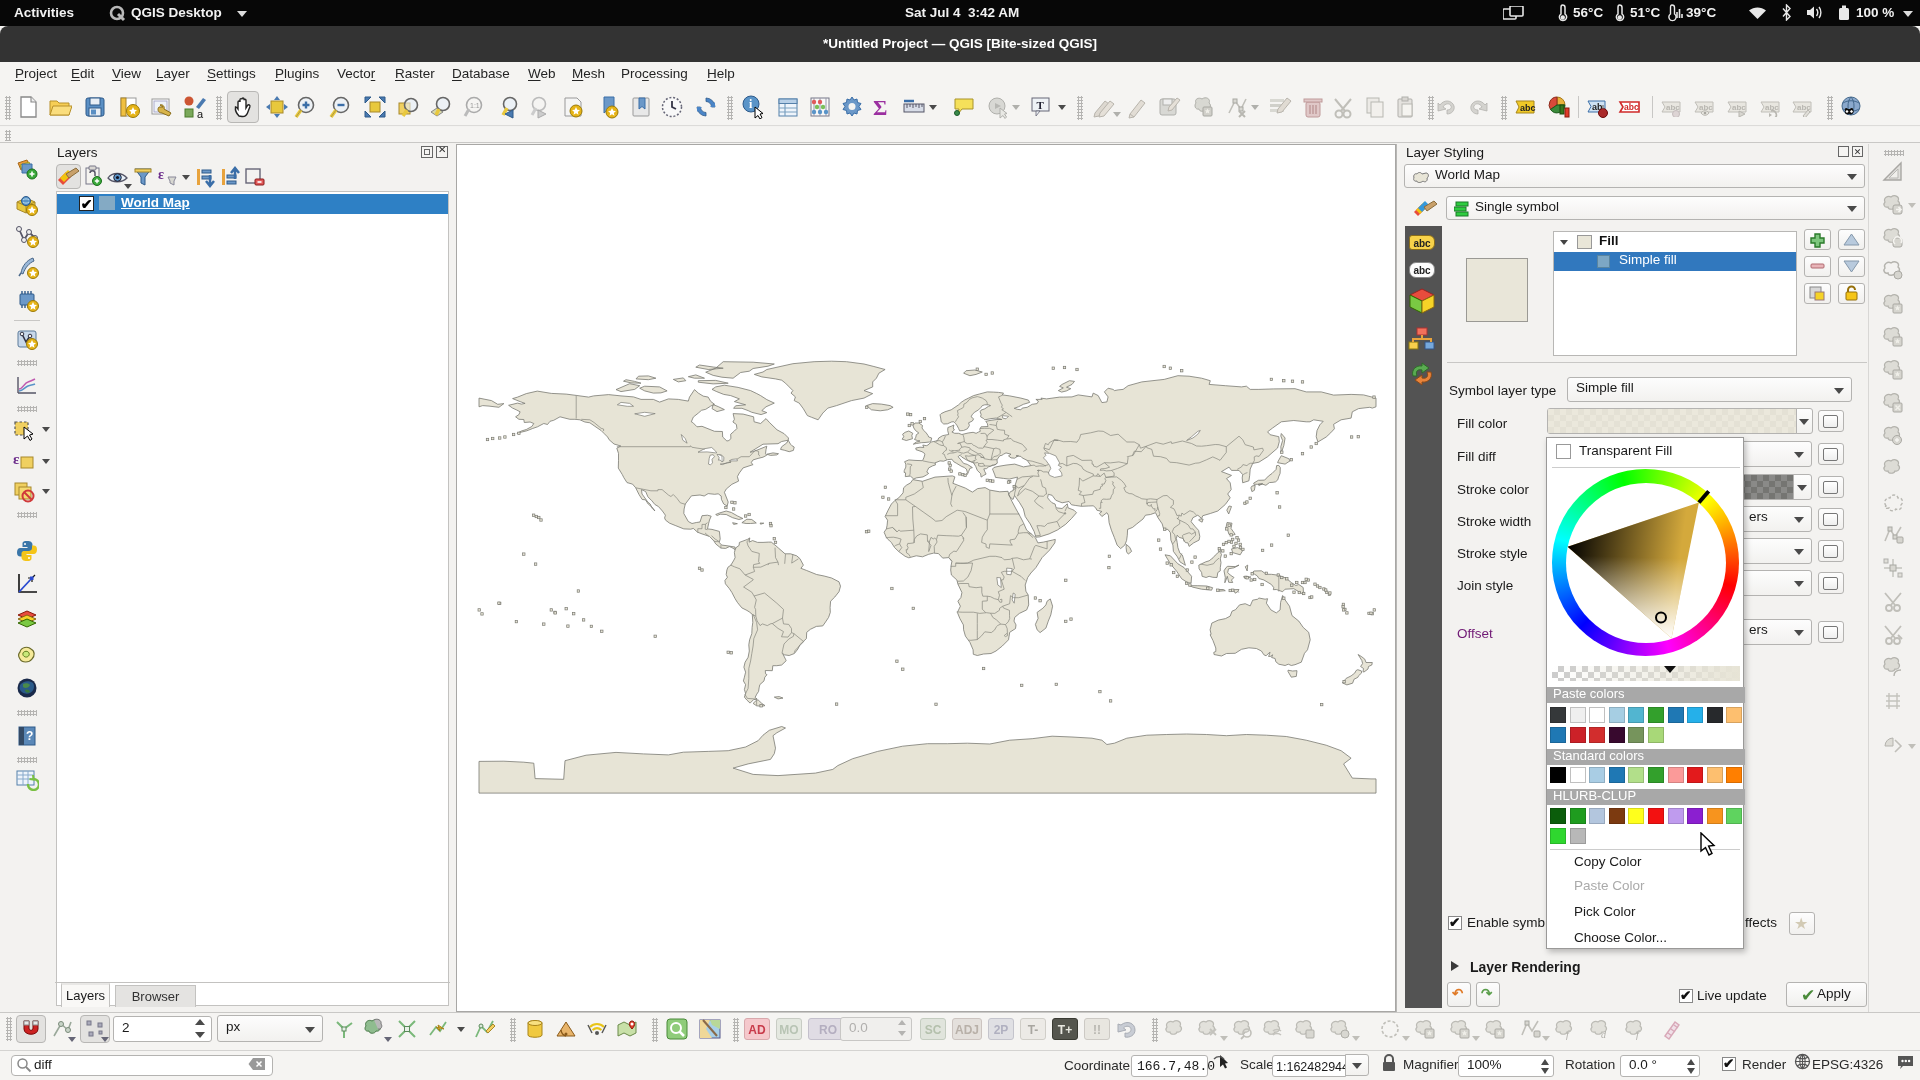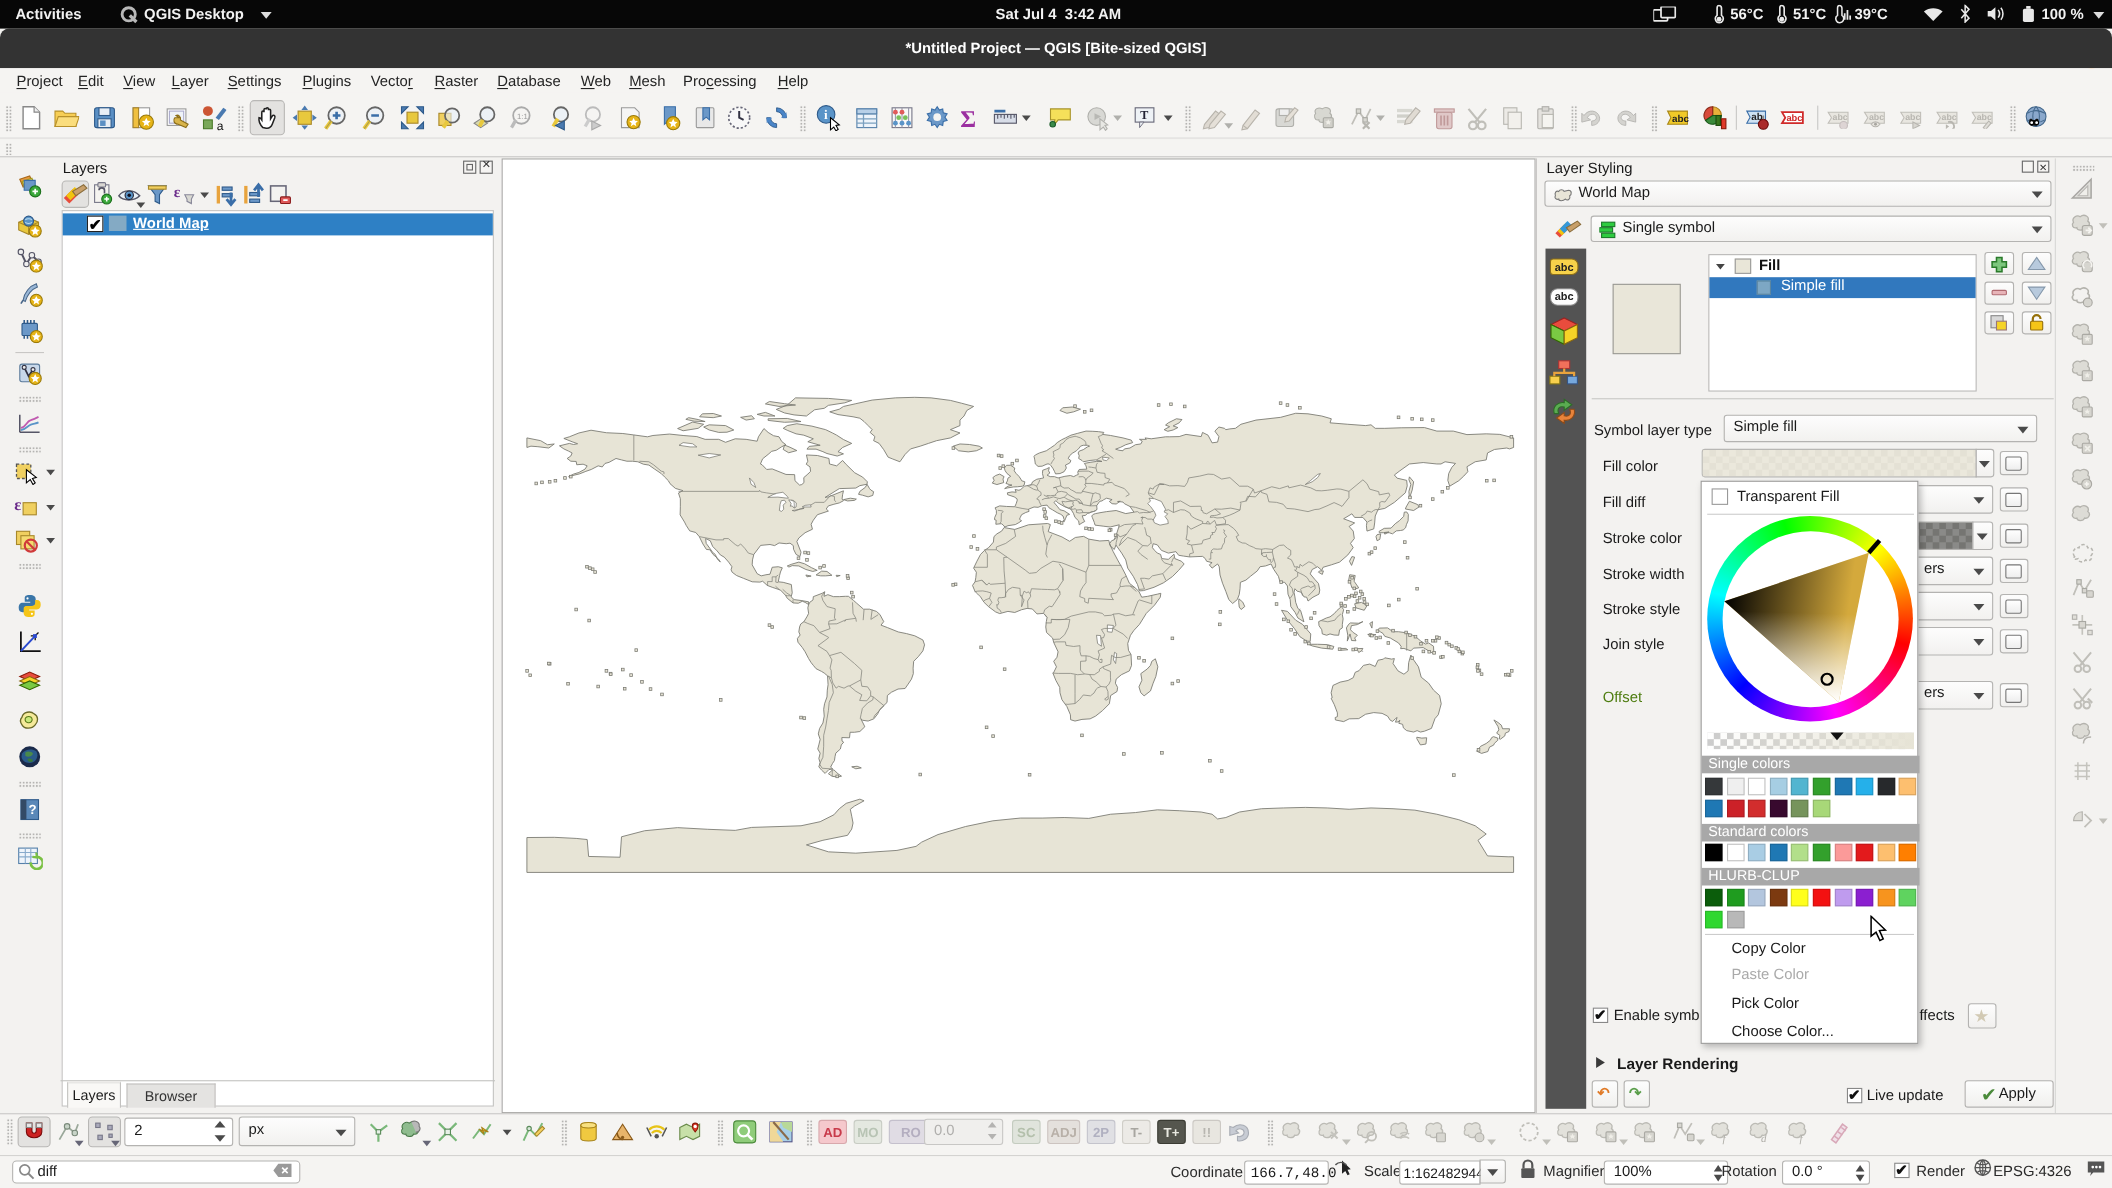--- a/index.html
+++ b/index.html
@@ -435,21 +435,21 @@
       <span style="position:absolute;left:8px;top:2px;">Simple fill</span>
       <div class="arr"></div>
     </div>
 
 <div class="abs" style="left:1457px;top:416px;font-size:13.5px;color:#1a1a1a;">Fill color</div>
 <div class="abs" style="left:1457px;top:449px;font-size:13.5px;color:#1a1a1a;">Fill diff</div>
 <div class="abs" style="left:1457px;top:482px;font-size:13.5px;color:#1a1a1a;">Stroke color</div>
 <div class="abs" style="left:1457px;top:514px;font-size:13.5px;color:#1a1a1a;">Stroke width</div>
 <div class="abs" style="left:1457px;top:546px;font-size:13.5px;color:#1a1a1a;">Stroke style</div>
 <div class="abs" style="left:1457px;top:578px;font-size:13.5px;color:#1a1a1a;">Join style</div>
-<div class="abs" style="left:1457px;top:626px;font-size:13.5px;color:#4d7c0f;">Offset</div>
+<div class="abs" style="left:1457px;top:626px;font-size:13.5px;color:#701a75;">Offset</div>
 
 <div class="abs" style="left:1547px;top:408px;width:250px;height:26px;border:1px solid #b4b3b1;border-radius:3px 0 0 3px;background:repeating-conic-gradient(#cfcecc 0% 25%, #ffffff 0% 50%) 0 0/12px 12px;">
       <div class="abs" style="left:0;top:0;width:100%;height:100%;background:rgba(231,228,214,0.85);"></div>
     </div>
 <div class="combo" style="left:1796px;top:408px;width:17px;height:26px;border-radius:0 3px 3px 0;">
       <div class="arr" style="right:3px;"></div>
     </div>
 
 <div class="combo" style="left:1660px;top:441px;width:152px;height:26px;">
       <div class="arr"></div>
@@ -529,21 +529,21 @@
       <line x1="146.9" y1="33.5" x2="156.7" y2="22.3" stroke="#000" stroke-width="4"></line>
       <circle cx="109" cy="148.5" r="5" fill="none" stroke="#000" stroke-width="2"></circle>
     </svg>
   </div>
 
   <div class="abs" style="left:5px;top:228px;width:188px;height:15px;background:repeating-conic-gradient(#cccccc 0% 25%, #ffffff 0% 50%) 0 0/12px 12px;">
         <div class="abs" style="left:0;top:0;width:100%;height:100%;background:linear-gradient(to right, rgba(231,228,214,0), rgba(231,228,214,1));"></div>
   <div class="abs" style="left:112px;top:0px;width:0;height:0;border-top:7px solid #111;border-left:6px solid transparent;border-right:6px solid transparent;"></div>
       </div>
   <div class="abs" style="left:0px;top:249px;width:198px;height:16px;background:#a8a8a8;color:#fff;font-size:13px;">
-        <span style="position:absolute;left:6px;top:-1px;">Single colors</span>
+        <span style="position:absolute;left:6px;top:-1px;">Paste colors</span>
       </div>
   <div id="recents" class="abs" style="left:3px;top:269px;">
         <div class="abs" style="left:0.0px;top:0px;width:16px;height:16px;background:#35383a;border:1px solid rgba(0,0,0,0.15);"></div>
         <div class="abs" style="left:19.6px;top:0px;width:16px;height:16px;background:#efefef;border:1px solid #c0c0c0;"></div>
         <div class="abs" style="left:39.2px;top:0px;width:16px;height:16px;background:#ffffff;border:1px solid #c0c0c0;"></div>
         <div class="abs" style="left:58.8px;top:0px;width:16px;height:16px;background:#a6cee3;border:1px solid rgba(0,0,0,0.15);"></div>
         <div class="abs" style="left:78.4px;top:0px;width:16px;height:16px;background:#52b5d0;border:1px solid rgba(0,0,0,0.15);"></div>
         <div class="abs" style="left:98.0px;top:0px;width:16px;height:16px;background:#33a02c;border:1px solid rgba(0,0,0,0.15);"></div>
         <div class="abs" style="left:117.6px;top:0px;width:16px;height:16px;background:#1f78b4;border:1px solid rgba(0,0,0,0.15);"></div>
         <div class="abs" style="left:137.2px;top:0px;width:16px;height:16px;background:#25b0ea;border:1px solid rgba(0,0,0,0.15);"></div>
@@ -1338,21 +1338,21 @@
       </div>
   <span class="abs" style="left:1064px;top:7px;">Coordinate</span>
   <div class="spin" style="left:1131px;top:4px;width:77px;height:22px;font-size:13px;font-family:Liberation Mono, monospace;">
         <span style="position:absolute;left:5px;top:3px;">166.7,48.0</span>
       </div>
   <span class="abs" style="left:1240px;top:6px;">Scale</span>
   <div class="spin" style="left:1272px;top:4px;width:74px;height:22px;font-size:12.5px;border-radius:3px 0 0 3px;">
         <span style="position:absolute;left:3px;top:4px;">1:162482944</span>
       </div>
   <span class="abs" style="left:1403px;top:6px;">Magnifier</span>
-  <div class="spin" style="left:1458px;top:4px;width:113px;height:22px;">
+  <div class="spin" style="left:1458px;top:4px;width:96px;height:22px;">
         <span style="position:absolute;left:8px;top:1px;">100%</span>
         <span class="sparr"></span>
       </div>
   <span class="abs" style="left:1565px;top:6px;">Rotation</span>
   <div class="spin" style="left:1620px;top:4px;width:80px;height:22px;">
         <span style="position:absolute;left:8px;top:1px;">0.0 °</span>
         <span class="sparr"></span>
       </div>
   <div class="checkbox checked" style="left:1722px;top:6px;"></div>
   <span class="abs" style="left:1742px;top:6px;">Render</span>

